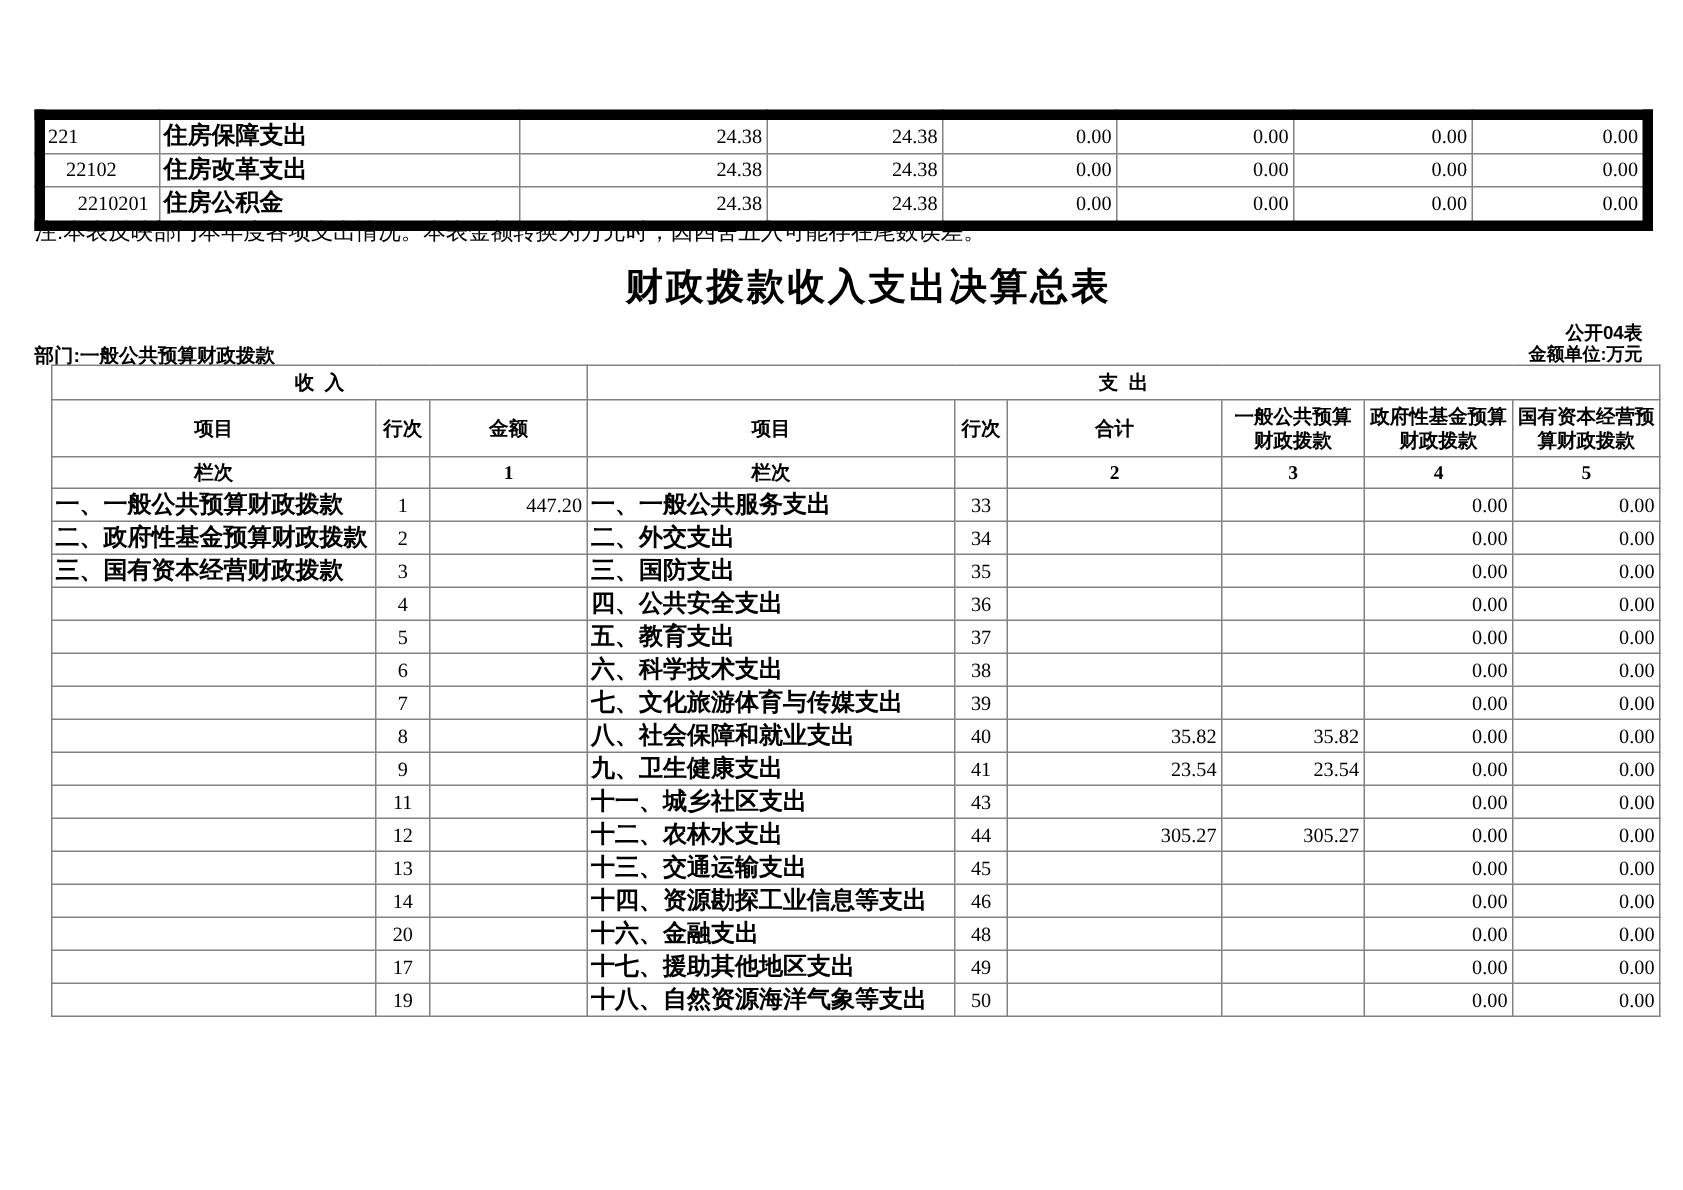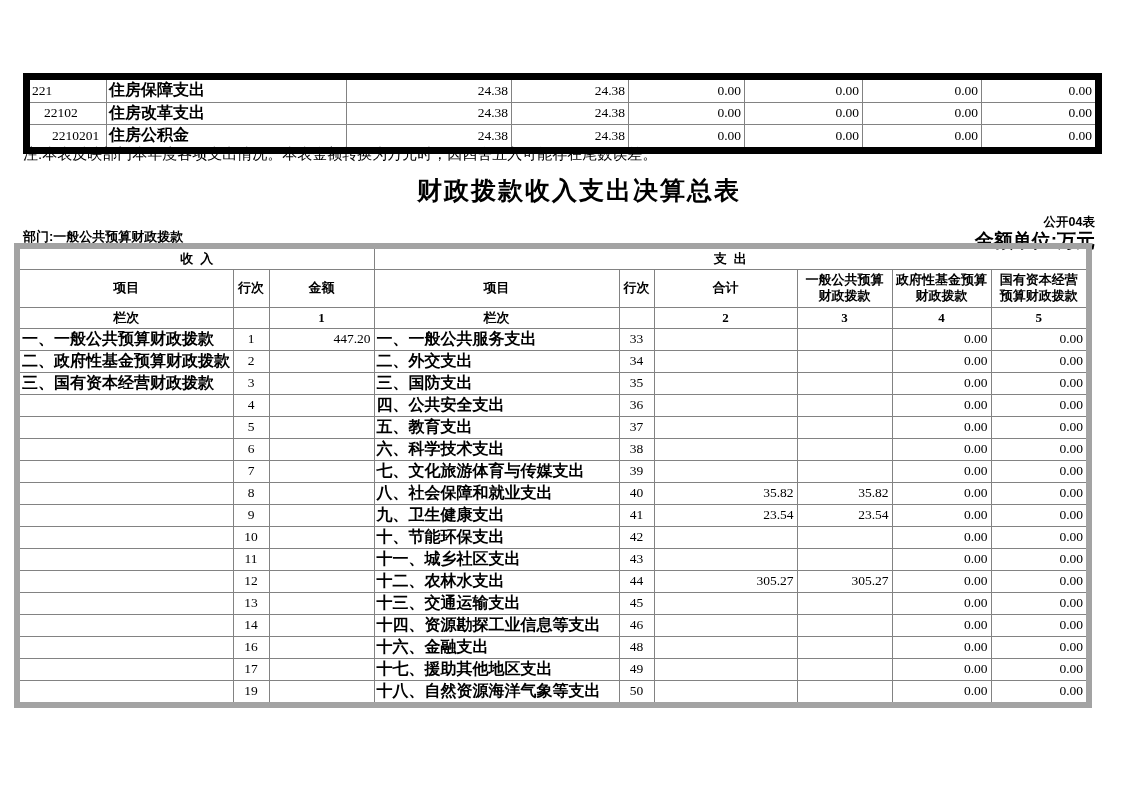--- a/index.html
+++ b/index.html
@@ -27,26 +27,26 @@
   }
   .doc-title {
     position:absolute; left:0; top:174px; width:1122px;
     text-align:center; font-size:25px; font-weight:bold; letter-spacing:2px;padding-left:18px;
   }
   .doc-label {
     position:absolute; right:27px; top:214px;
     font-size:12.5px; font-weight:bold;text-align:center;
   }
   .dept   { position:absolute; left:23px;  top:228px; font-size:13px; font-weight:bold; }
-  .unit   { position:absolute; right:27px; top:228px; font-size:19px; font-weight:bold; }
+  .unit   { position:absolute; right:27px; top:228px; font-size:12px; font-weight:bold; }
 
   
   #main-table {
-    position:absolute; left:14px; top:243px; width:1072px;
-    border:6px solid #a3a3a3;
+    position:absolute; left:34px; top:243px; width:1072px;
+    border:1px solid #a3a3a3;
   }
   #main-table th, #main-table td { border:1px solid #828282; }
   #main-table th { font-size:13px; font-weight:bold; text-align:center; vertical-align:middle; }
   tr.h1 { height:23px; }
   tr.h2 { height:38px;margin-top:12px; }
   tr.h2 th { white-space:normal; line-height:16px; padding:0 2px; }
   tr.h3 { height:21px; }
   #main-table tbody tr { height:21.3px; }
 
   .sec { letter-spacing:7px; text-indent:7px; }
@@ -265,31 +265,20 @@
           <td class="num ctr">9</td>
           <td class="num"></td>
           <td class="label">九、卫生健康支出</td>
           <td class="num ctr">41</td>
           <td class="num">23.54</td>
           <td class="num">23.54</td>
           <td class="num">0.00</td>
           <td class="num">0.00</td>
         </tr>
 
-        <tr>
-          <td class="label"></td>
-          <td class="num ctr">10</td>
-          <td class="num"></td>
-          <td class="label">十、节能环保支出</td>
-          <td class="num ctr">42</td>
-          <td class="num"></td>
-          <td class="num"></td>
-          <td class="num">0.00</td>
-          <td class="num">0.00</td>
-        </tr>
 
         <tr>
           <td class="label"></td>
           <td class="num ctr">11</td>
           <td class="num"></td>
           <td class="label">十一、城乡社区支出</td>
           <td class="num ctr">43</td>
           <td class="num"></td>
           <td class="num"></td>
           <td class="num">0.00</td>
@@ -328,21 +317,21 @@
           <td class="num ctr">46</td>
           <td class="num"></td>
           <td class="num"></td>
           <td class="num">0.00</td>
           <td class="num">0.00</td>
         </tr>
 
 
         <tr>
           <td class="label"></td>
-          <td class="num ctr">16</td>
+          <td class="num ctr">20</td>
           <td class="num"></td>
           <td class="label">十六、金融支出</td>
           <td class="num ctr">48</td>
           <td class="num"></td>
           <td class="num"></td>
           <td class="num">0.00</td>
           <td class="num">0.00</td>
         </tr>
 
         <tr>

